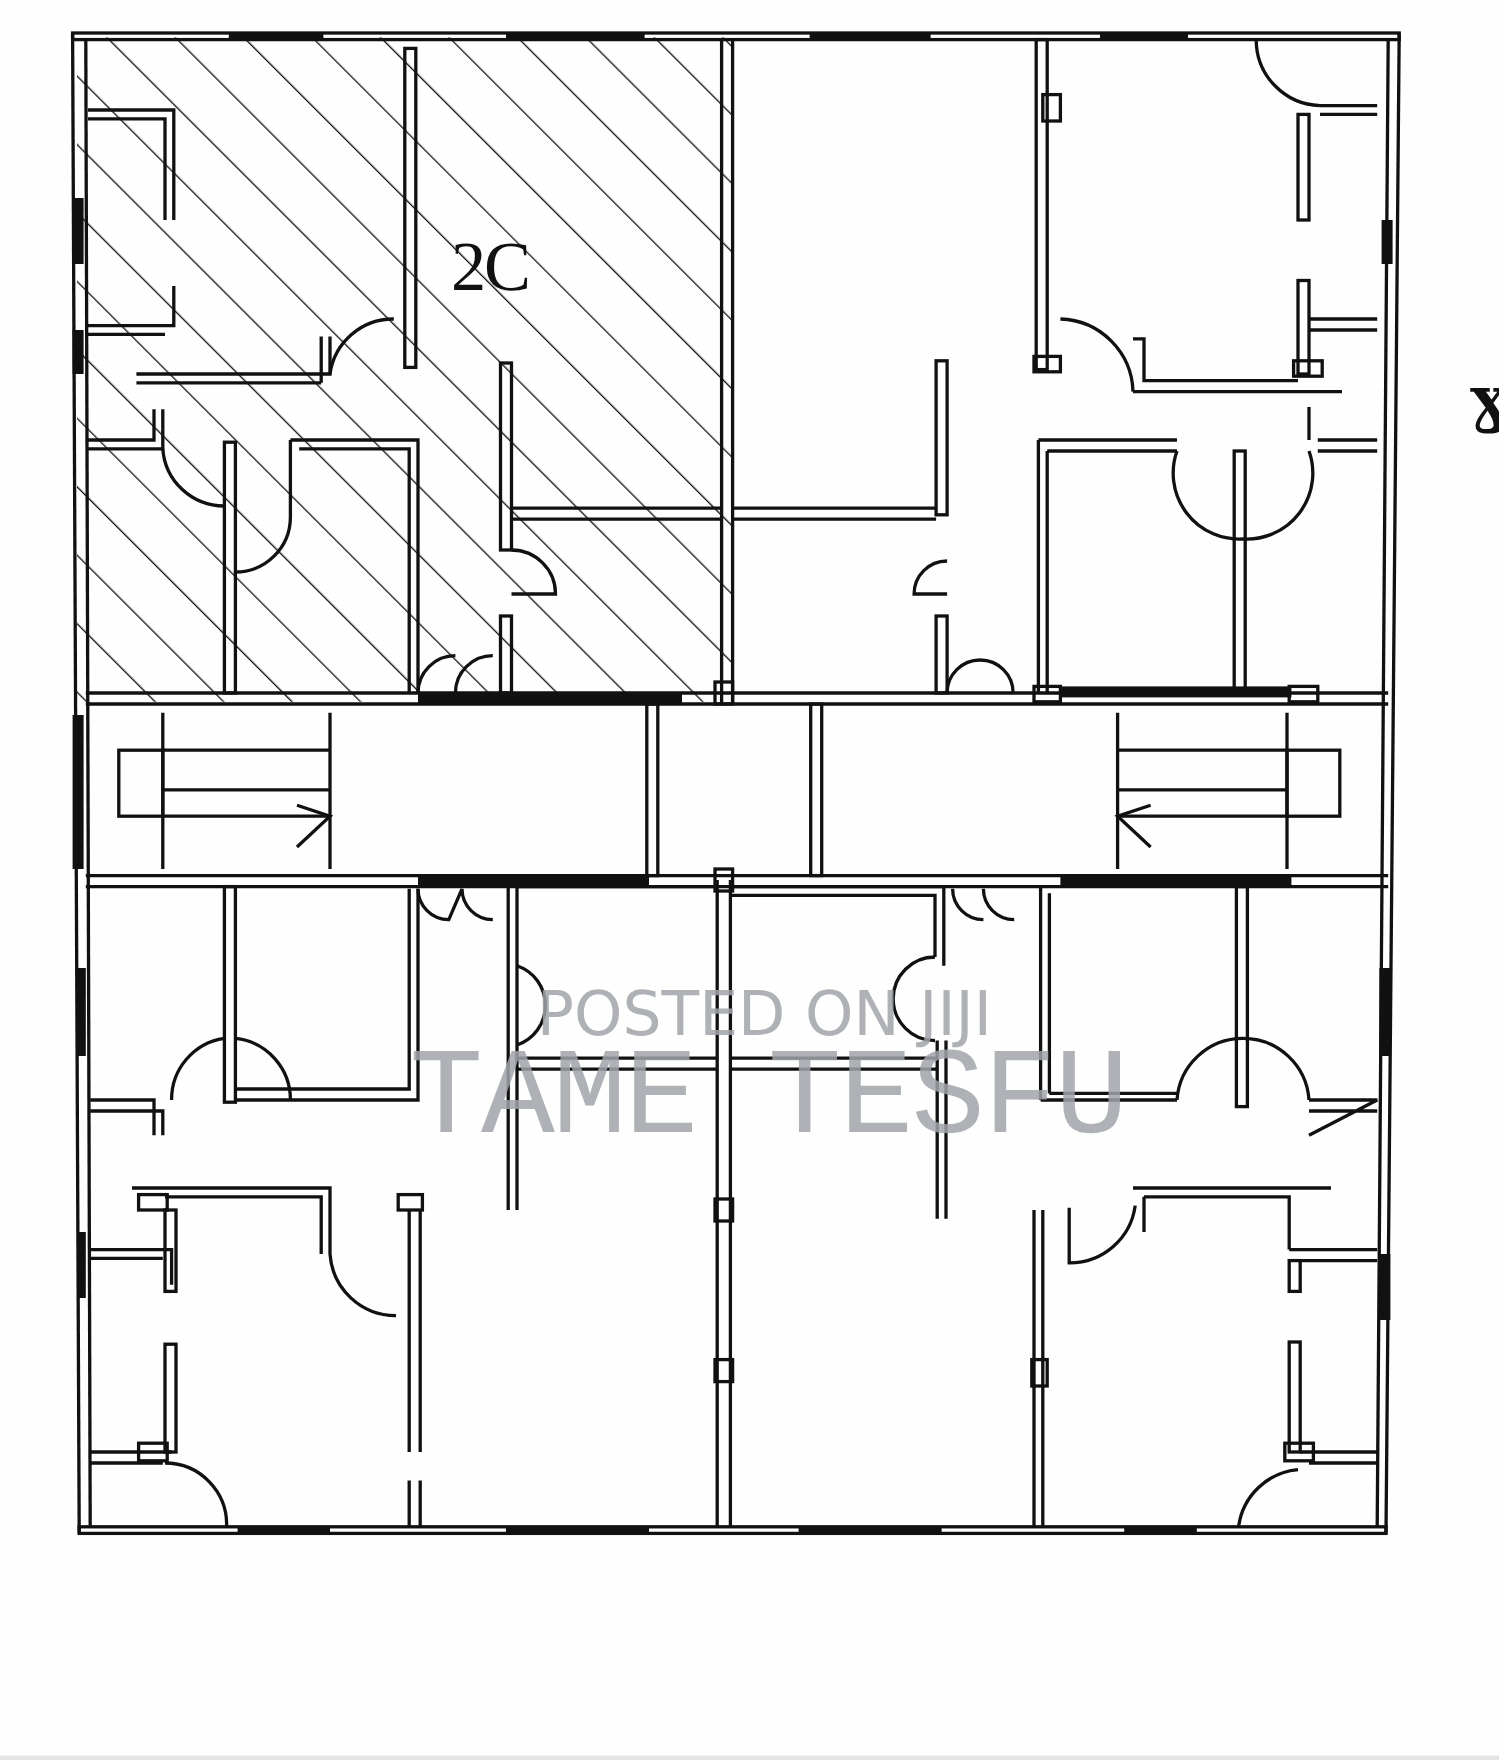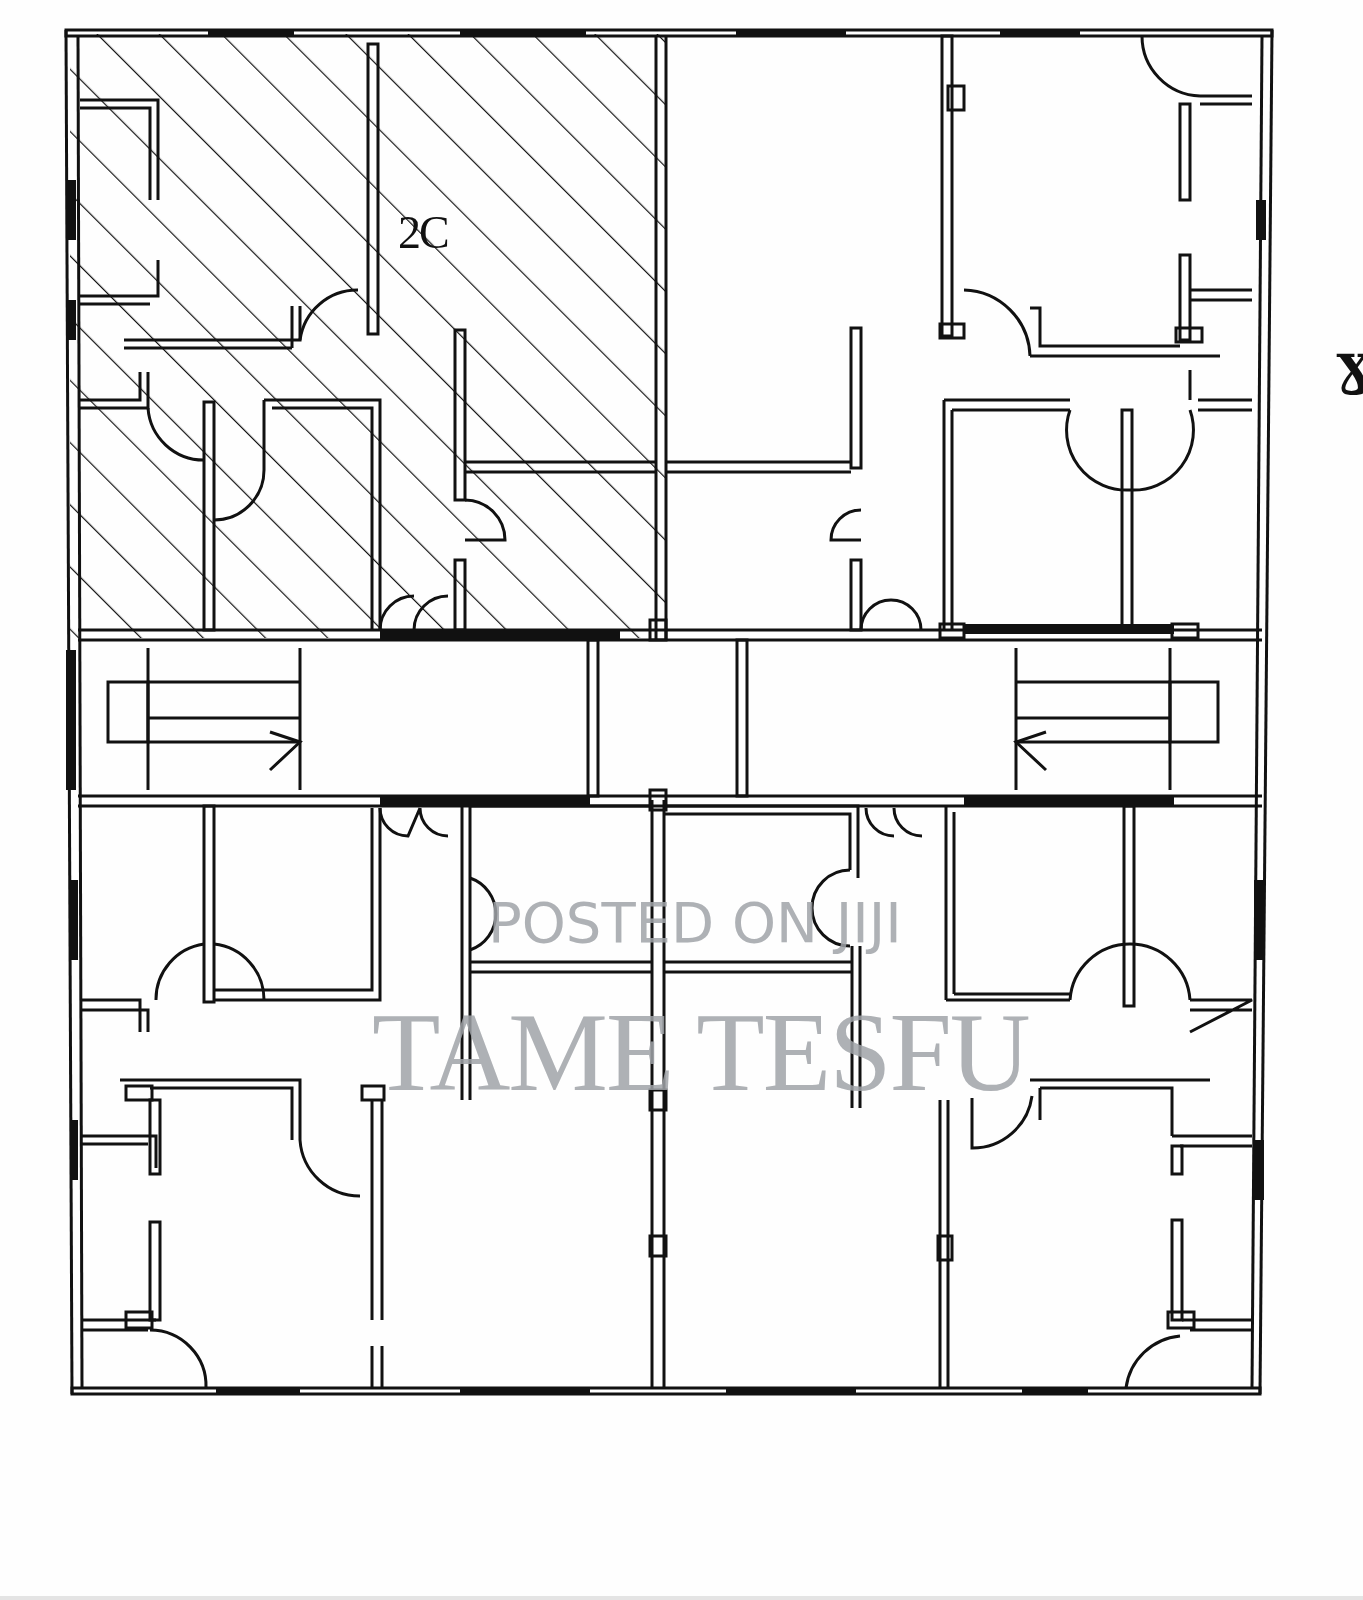--- a/index.html
+++ b/index.html
@@ -1,21 +1,21 @@
 <!DOCTYPE html>
 <html><head>
 <meta charset="utf-8">
 <style>
   html, body { margin:0; padding:0; background:#fefefe; }
   body { width:1363px; height:1600px; position:relative; overflow:hidden; font-family:"Liberation Sans", sans-serif; }
   #plan { position:absolute; left:0; top:0; width:1363px; height:1600px; }
-  .unit-label { position:absolute; left:398px; top:206px; font-family:"Liberation Serif", serif; font-size:46px; color:#111; letter-spacing:-2px; }
+  .unit-label { position:absolute; left:410px; top:206px; font-family:"Liberation Serif", serif; font-size:64px; color:#111; letter-spacing:-2px; }
   .edge-mark { position:absolute; left:1336px; top:330px; font-family:"DejaVu Serif", serif; font-size:56px; font-weight:bold; color:#111; }
   .wm1 { position:absolute; left:448px; top:890px; font-family:"DejaVu Sans", sans-serif; font-size:56px; color:rgba(160,163,168,0.85); letter-spacing:0px; white-space:nowrap;margin-left:40px; }
-  .wm2 { position:absolute; left:372px; top:988px; font-family:Liberation Serif, serif; font-size:112px; color:rgba(160,163,168,0.85); letter-spacing:-2px; white-space:nowrap; }
+  .wm2 { position:absolute; left:372px; top:936px; font-family:Liberation Mono, monospace; font-size:112px; color:rgba(160,163,168,0.85); letter-spacing:-2px; white-space:nowrap; }
   .bottom-rule { position:absolute; left:0; top:1596px; width:1363px; height:4px; background:#e4e4e4; }
 </style>
 </head>
 <body>
 
 <svg id="plan" viewBox="0 0 1363 1600" xmlns="http://www.w3.org/2000/svg">
   <defs>
     <pattern id="hatch" patternUnits="userSpaceOnUse" width="44" height="44" patternTransform="rotate(-45)">
       <line x1="0" y1="0" x2="0" y2="44" stroke="#111" stroke-width="2.4"></line>
     </pattern>

